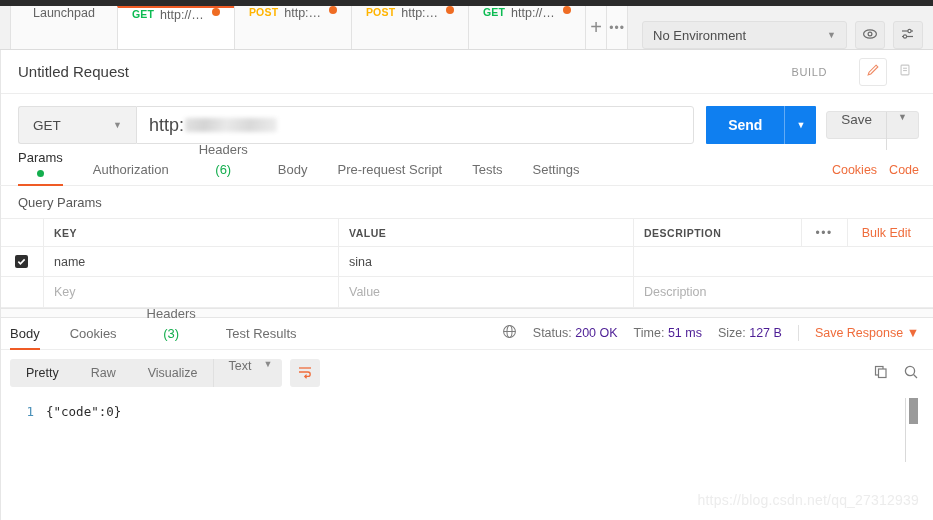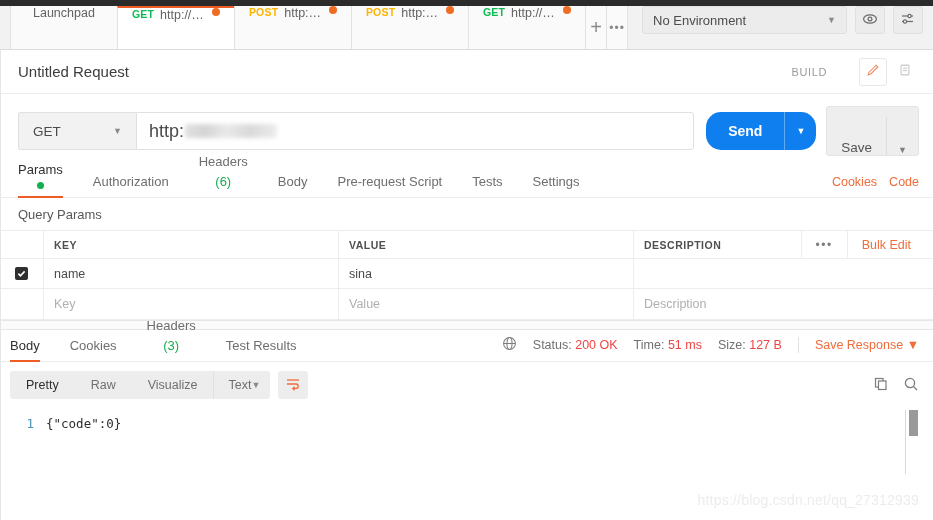--- a/index.html
+++ b/index.html
@@ -84,21 +84,21 @@
     background: #fafafa;
     border-left: 1px solid #e2e2e2;
     color: #8b8b8b;
     font-size: 20px;
     cursor: pointer;
   }
   .tab-more { font-size: 12px; letter-spacing: 1px; border-right: 1px solid #e2e2e2;}
 
   .env-area {
     display: flex;
-    align-items: flex-start;
+    align-items: flex-end;
     gap: 8px;
     padding: 0 10px 0 14px;
     flex: 0 0 auto;
   }
   .env-select {
     width: 205px;
     height: 28px;
     background: #ececec;
     border: 1px solid #e0e0e0;
     border-radius: 3px;
@@ -187,39 +187,39 @@
     vertical-align: middle;
     background: linear-gradient(100deg, #e2e2e2 0%, #d4d4d4 22%, #e9e9e9 45%, #d9d9d9 70%, #ededed 100%);
     filter: blur(2px);
     border-radius: 2px;
   }
   .send-btn {
     margin-left: 12px;
     height: 38px;
     background: #0f7ff0;
     color: #fff;
-    border-radius: 15px;
+    border-radius: 1px;
     display: flex;
     align-items: center;
     font-size: 14px;
     font-weight: bold;
     cursor: pointer;
   }
   .send-btn .lbl { padding: 0 22px; }
   .send-btn .sep { width: 1px; background: rgba(255,255,255,.35); height: 38px; }
   .send-btn .cc { padding: 0 11px; font-size: 9px; }
   .save-btn {
     margin-left: 10px;
-    height: 50px;
+    height: 28px;
     background: #eeeeee;
     border: 1px solid #e3e3e3;
     border-radius: 3px;
     color: #555;
     display: flex;
-    align-items: flex-end;
+    align-items: flex-start;
     font-size: 13.5px;
     cursor: pointer;
   }
   .save-btn .lbl { padding: 0 14px; }
   .save-btn .sep { width: 1px; background: #dcdcdc; height: 38px; }
   .save-btn .cc { padding: 0 11px; font-size: 9px; color: #7d7d7d; }
 
   
   .req-tabs {
     display: flex;
@@ -340,21 +340,21 @@
     height: 32px;
     border-bottom: 1px solid #ededed;
   }
   .resp-meta {
     margin-left: auto;
     display: flex; align-items: center; gap: 16px;
     padding-bottom: 7px;
     font-size: 12.5px;
     color: #707070;
   }
-  .resp-meta .ok { color: #ef4444; }
+  .resp-meta .ok { color: #4c1d95; }
   .resp-meta .divline {
     width: 1px; height: 16px; background: #e0e0e0;
   }
   .save-resp { color: #ef6c3b; cursor: pointer; }
 
   
   .body-toolbar {
     display: flex; align-items: center;
     padding: 9px 14px 9px 10px;
     gap: 8px;
@@ -368,21 +368,21 @@
   .seg .item {
     padding: 16px 16px;
     font-size: 12.5px;
     color: #707070;
     line-height: 28px;
     cursor: pointer;
   }
   .seg .item.active { color: #2e2e2e; }
   .seg .type {
     padding: 0 10px 0 14px;
-    display: flex; align-items: center; gap: 0;
+    display: flex; align-items: flex-start; gap: 12px;
     font-size: 12.5px; color: #707070;
     border-left: 1px solid #e0e0e0;
     height: 28px;
     cursor: pointer;
   }
   .wrap-btn {
     width: 30px; height: 28px;
     background: #ededed;
     border-radius: 3px;
     display: flex; align-items: center; justify-content: center;

